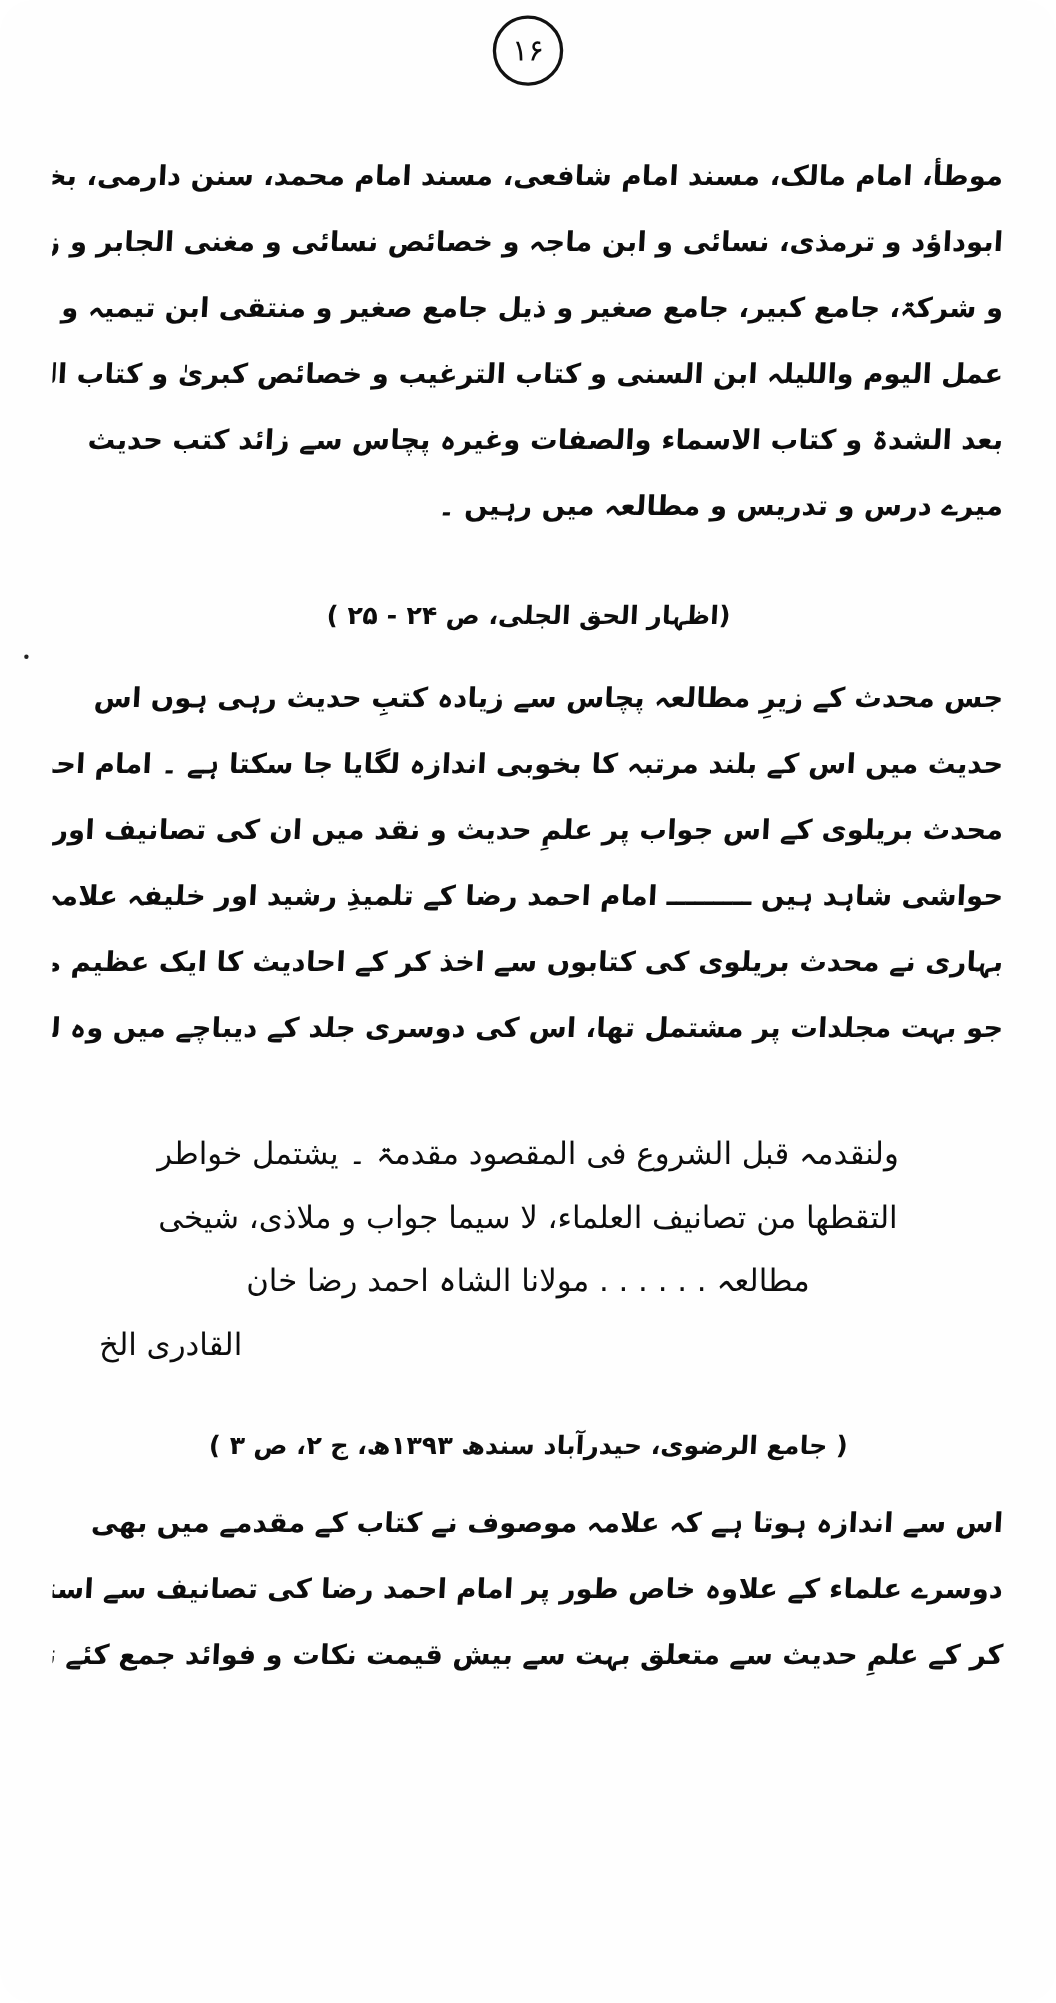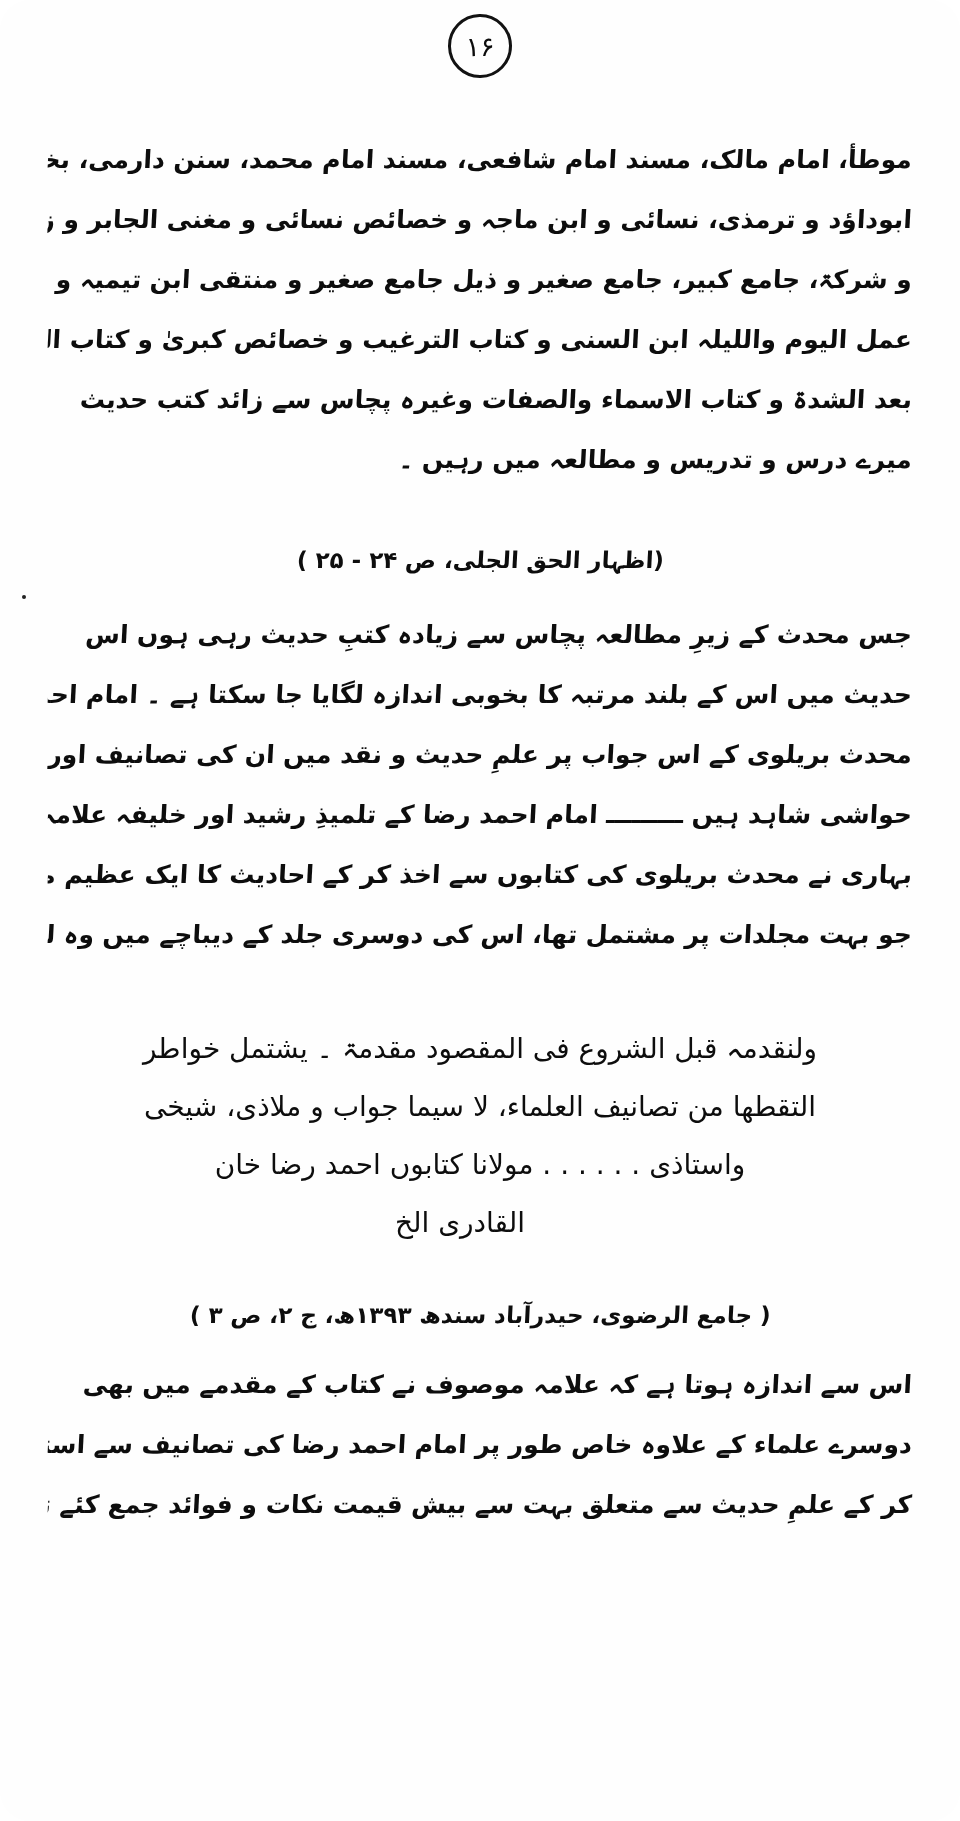--- a/index.html
+++ b/index.html
@@ -104,21 +104,21 @@
   }
   .arabic-quote .ln {
     font-family: "DejaVu Sans", sans-serif;
     font-size: 28px;
     line-height: 58px;
     font-weight: 500;
     letter-spacing: 0.5px;
     white-space: nowrap;
   }
   .arabic-quote .ln.tail {
-    text-align: center;
+    text-align: left;
     padding-right: 40px;
   }
 
   .tiny-dot {
     position: absolute;
     width: 4px;
     height: 4px;
     background: #222;
     border-radius: 50%;
   }
@@ -150,21 +150,21 @@
     <span class="ln">حدیث میں اس کے بلند مرتبہ کا بخوبی اندازہ لگایا جا سکتا ہے ۔ امام احمد رضا</span>
     <span class="ln">محدث بریلوی کے اس جواب پر علمِ حدیث و نقد میں ان کی تصانیف اور شروح و</span>
     <span class="ln">حواشی شاہد ہیں ـــــــــ امام احمد رضا کے تلمیذِ رشید اور خلیفہ علامہ محمد ظفر الدین</span>
     <span class="ln">بہاری نے محدث بریلوی کی کتابوں سے اخذ کر کے احادیث کا ایک عظیم مجموعہ مرتب کیا تھا</span>
     <span class="ln">جو بہت مجلدات پر مشتمل تھا، اس کی دوسری جلد کے دیباچے میں وہ لکھتے ہیں :-</span>
   </div>
 
   <div class="arabic-quote" style="top:1020px;">
     <span class="ln">ولنقدمہ قبل الشروع فی المقصود مقدمۃ ۔ یشتمل خواطر</span>
     <span class="ln">التقطھا من تصانیف العلماء، لا سیما جواب و ملاذی، شیخی</span>
-    <span class="ln">واستاذی . . . . . . مولانا کتابوں احمد رضا خان</span>
+    <span class="ln">مطالعہ . . . . . . مولانا الشاہ احمد رضا خان</span>
     <span class="ln tail">القادری    الخ</span>
   </div>
 
   <div class="citation" style="top:1295px;">
     <span class="ln">( جامع الرضوی، حیدرآباد سندھ ۱۳۹۳ھ، ج ۲، ص ۳ )</span>
   </div>
 
   <div class="body-block hand" style="top:1355px;">
     <span class="ln">اس سے اندازہ ہوتا ہے کہ علامہ موصوف نے کتاب کے مقدمے میں بھی</span>
     <span class="ln">دوسرے علماء کے علاوہ خاص طور پر امام احمد رضا کی تصانیف سے استفادہ</span>

